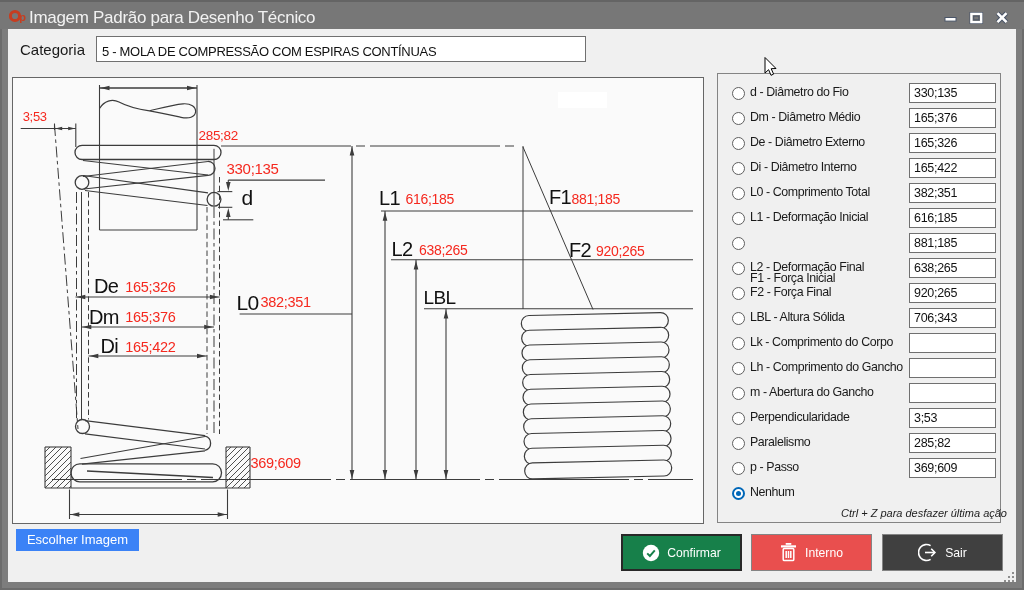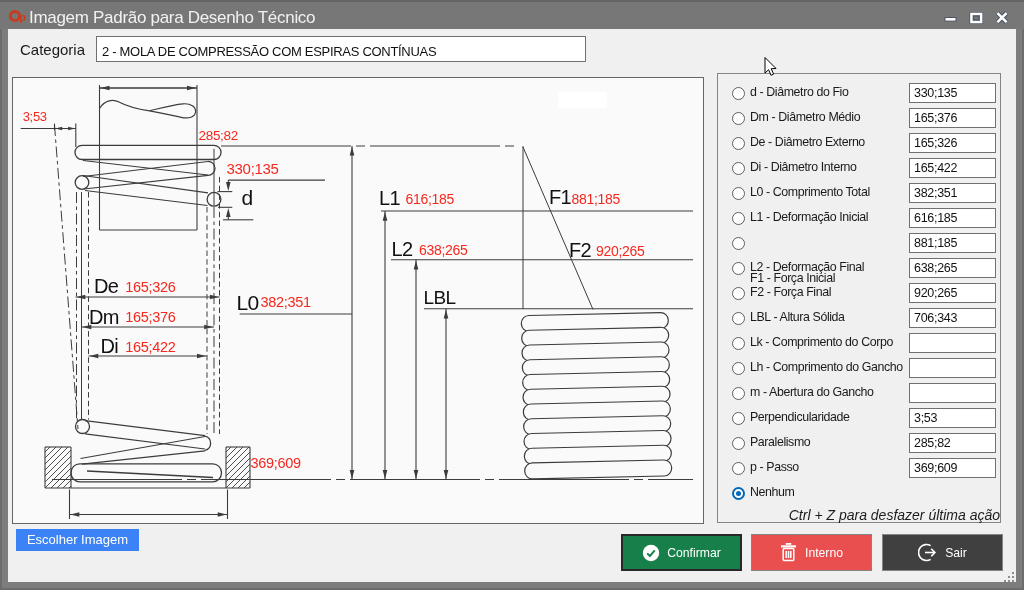--- a/index.html
+++ b/index.html
@@ -11,21 +11,21 @@
   #content { left:8px; top:29px; width:1008px; height:553px; background:#f0f0f0; }
   #catlabel { left:20px; top:40.5px; font-size:15px; color:#1a1a1a; }
   #catinput { left:96px; top:36px; width:490px; height:26px; background:#fff; border:1px solid #707070;
               font-size:13px; letter-spacing:-0.3px; color:#111; line-height:24px; padding-left:5px; padding-top:3px; }
   #canvas { left:12px; top:77px; width:692px; height:447px; background:#fafafa; border:1px solid #666; }
   #panel { left:717px; top:73px; width:284px; height:450px; background:#f0f0f0; border:1px solid #848484; }
   .radio { width:13px; height:13px; border:1px solid #5f5f5f; border-radius:50%; background:#fff; }
   .rlabel { font-size:12.4px; letter-spacing:-0.4px; color:#1a1a1a; white-space:nowrap; }
   .pinput { width:87px; height:20px; background:#fff; border:1px solid #707070; font-size:12.5px;
             letter-spacing:-0.3px; color:#111; line-height:18px; padding-left:4px; }
-  #note { right:24px; top:507px; font-size:14px; font-style:italic; color:#1c1c1c; }
+  #note { right:17px; top:507px; font-size:11px; font-style:italic; color:#1c1c1c; }
   #btn-esc { left:16px; top:529px; width:123px; height:22px; background:#3b82f6; color:#fff;
              font-size:13px; text-align:center; line-height:22px; }
   .bigbtn { top:534px; width:121px; height:37px; display:flex; align-items:center; justify-content:center;
             color:#fff; font-size:12.2px; }
   #btn-conf { left:621px; background:#17804a; border:2px solid #282828; }
   #btn-excl { left:751px; background:#e94f4e; border:1px solid #848484; }
   #btn-sair { left:882px; background:#404040; border:1px solid #848484; }
   .dot { width:2px; height:2px; background:#8d8d8d; }
 </style>
 </head>
@@ -45,21 +45,21 @@
   <rect x="32.7" y="6.1" width="5.2" height="3.8" fill="none" stroke="#4a5568" stroke-width="1"></rect>
   <g stroke="#4a5568" stroke-width="4.6" stroke-linecap="butt">
     <path d="M 56.5,3.2 L 65.5,12.2 M 65.5,3.2 L 56.5,12.2"></path>
   </g>
   <g stroke="#fff" stroke-width="2.6" stroke-linecap="butt">
     <path d="M 56.5,3.2 L 65.5,12.2 M 65.5,3.2 L 56.5,12.2"></path>
   </g>
 </svg>
 <div id="content" class="abs"></div>
 <div id="catlabel" class="abs">Categoria</div>
-<div id="catinput" class="abs">2 - MOLA DE COMPRESSÃO COM ESPIRAS CONTÍNUAS</div>
+<div id="catinput" class="abs">5 - MOLA DE COMPRESSÃO COM ESPIRAS CONTÍNUAS</div>
 <div id="canvas" class="abs">
     <svg width="690" height="445" viewBox="0 0 690 445" style="position:absolute;left:0;top:0;">
       <rect x="545" y="14" width="49" height="16" fill="#ffffff"></rect>
 <line x1="86.5" y1="7" x2="86.5" y2="152" stroke="#3c3c3c" stroke-width="1.1"></line>
 <line x1="184" y1="7" x2="184" y2="152" stroke="#3c3c3c" stroke-width="1.1"></line>
 <line x1="86.5" y1="152" x2="184" y2="152" stroke="#3c3c3c" stroke-width="1.1"></line>
 <line x1="86.5" y1="10" x2="184" y2="10" stroke="#3c3c3c" stroke-width="1.4"></line>
 <polygon points="87.5,10.0 96.5,7.7 96.5,12.3" fill="#3c3c3c"></polygon>
 <polygon points="183.0,10.0 174.0,7.7 174.0,12.3" fill="#3c3c3c"></polygon>
 <path d="M 86.5,30.5 C 91,23 99,20.5 106,24 C 113,27.8 124,31 136.5,32.8 C 148,34.6 160,37.5 168,39.3 C 176,41 182,39.2 182.6,33.8 C 183,29 178,25.2 170,25.8 C 159,26.8 146,30.6 136.5,32.8" fill="none" stroke="#3c3c3c" stroke-width="1.2"></path>

